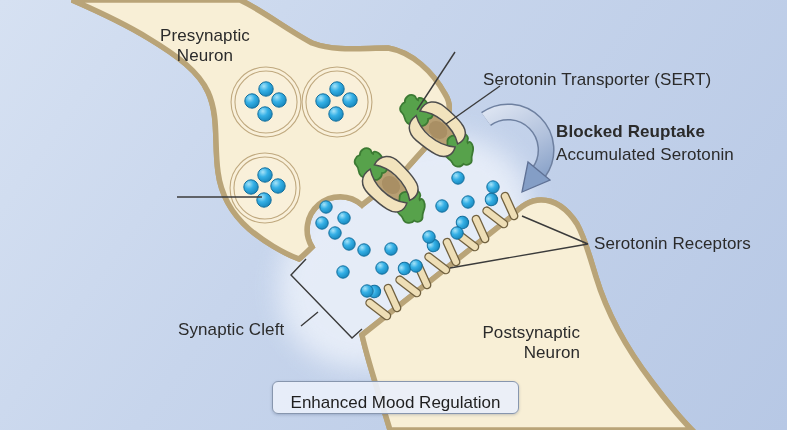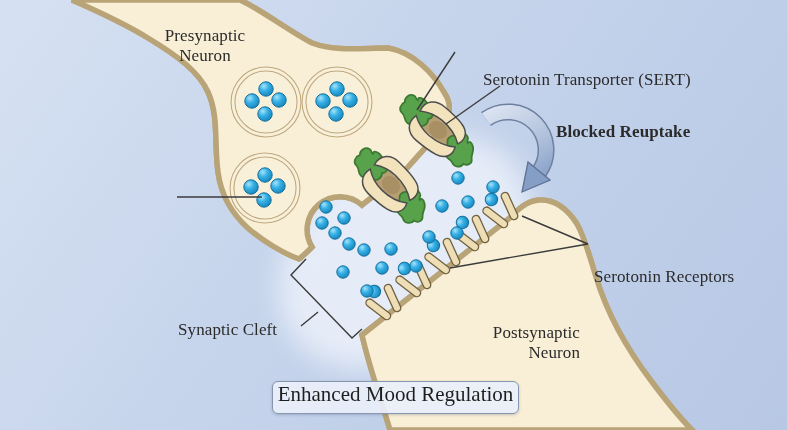--- a/index.html
+++ b/index.html
@@ -1,32 +1,32 @@
 <!DOCTYPE html>
 <html><head>
 <meta charset="utf-8">
 <style>
   html,body{margin:0;padding:0;background:#9fb3d4;}
   .stage{
     position:relative;width:787px;height:430px;overflow:hidden;
     background:linear-gradient(125deg,#d6e1f2 0%,#c7d5ec 40%,#b7c8e5 100%);
-    font-family:Liberation Serif, serif;
+    font-family:Liberation Sans, sans-serif;
   }
   .stage svg{position:absolute;left:0;top:0;}
   .label{
     position:absolute;font-size:17px;line-height:1.15;color:#2b2b2b;
     white-space:nowrap;letter-spacing:.1px;
   }
   .label.center{text-align:center;white-space:normal;}
   .label.bold{font-weight:700;}
   .mood-box{
     position:absolute;left:272px;top:381px;width:245px;height:31px;
-    display:flex;align-items:flex-start;justify-content:center;
+    display:flex;align-items:flex-end;justify-content:center;
     background:rgba(233,239,250,.92);border:1.5px solid #8796ae;border-radius:6px;
-    font-size:21px;color:#1f1f1f;box-shadow:0 1px 3px rgba(40,60,100,.25);
+    font-size:17px;color:#1f1f1f;box-shadow:0 1px 3px rgba(40,60,100,.25);
   }
 </style>
 </head>
 <body>
 
 <div class="stage">
 
 <svg width="787" height="430" viewBox="0 0 787 430">
   <defs>
     <radialGradient id="dotG" cx="35%" cy="30%" r="75%">
@@ -156,22 +156,23 @@
 </svg>
 
 <div class="label center" style="left:145px;top:26px;width:120px;">Presynaptic Neuron</div>
 
 
 
 <div class="label" style="left:483px;top:70px;">Serotonin Transporter (SERT)</div>
 
 <div class="label bold" style="left:556px;top:122px;">Blocked Reuptake</div>
 
+<div class="label" style="left:556px;top:145px;">Accumulated Serotonin</div>
 
-<div class="label" style="left:594px;top:234px;margin-top:33px;">Serotonin Receptors</div>
+<div class="label" style="left:594px;top:234px;">Serotonin Receptors</div>
 
 <div class="label" style="left:178px;top:320px;">Synaptic Cleft</div>
 
 <div class="label center" style="left:450px;top:323px;width:130px;text-align:right;">Postsynaptic Neuron</div>
 
 <div class="mood-box">
   <span>Enhanced Mood Regulation</span>
 </div>
 
 </div>

